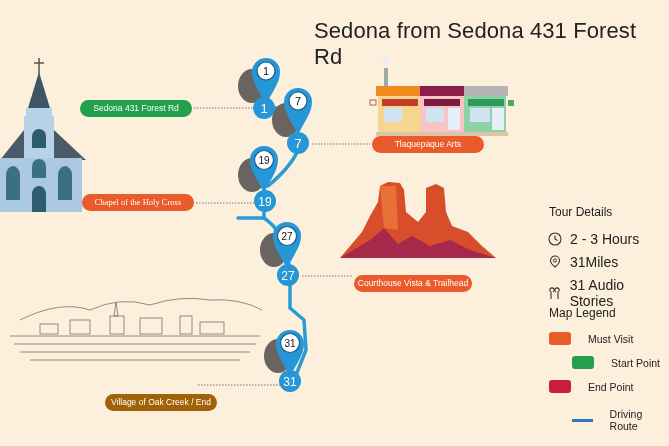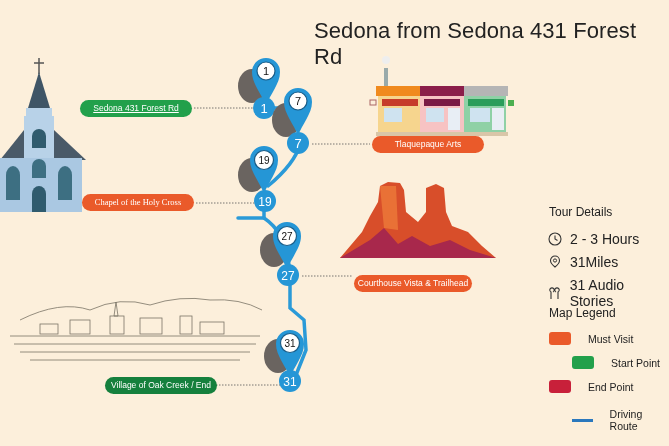--- a/index.html
+++ b/index.html
@@ -1,21 +1,21 @@
 <!DOCTYPE html>
 <html><head>
 <meta charset="utf-8">
 <style>
   html,body{margin:0;padding:0;}
   body{width:669px;height:446px;background:#fcefdb;position:relative;overflow:hidden;font-family:"Liberation Sans",sans-serif;}
   .title{position:absolute;left:314px;top:18px;font-size:22px;color:#222;letter-spacing:0.1px;}
   .label{position:absolute;height:17px;border-radius:9px;color:#fff;font-size:8.5px;line-height:17px;text-align:center;}
   .green{background:#22a04b;}
   .orange{background:#ea5a2a;}
-  .red{background:#15803d;}
+  .red{background:#a16207;margin-top:17px;}
   .section-title{position:absolute;font-size:12px;color:#222;}
   .detail{position:absolute;font-size:14px;color:#222;display:flex;align-items:center;gap:8px;}
   .legend-item{position:absolute;font-size:10.5px;color:#222;display:flex;align-items:center;}
   .swatch{width:22px;height:13px;border-radius:3px;margin-right:17px;}
   .route-swatch{width:22px;height:3px;background:#2a78bd;margin-right:17px;}
   svg.map{position:absolute;left:0;top:0;}
 </style>
 </head>
 <body>
 
@@ -133,21 +133,21 @@
   <g>
     <ellipse cx="278" cy="356" rx="14" ry="17" fill="#6a6460"></ellipse>
     <path d="M276,344 a14,14 0 1 1 28,0 c0,12 -10,22 -14,34 c-4,-12 -14,-22 -14,-34z" fill="#2596d6"></path>
     <circle cx="290" cy="343" r="9.5" fill="#fff" stroke="#1b5d88" stroke-width="1.2"></circle>
     <text x="290" y="347" font-size="10" text-anchor="middle" fill="#111" font-family="Liberation Sans, sans-serif">31</text>
     <circle cx="290" cy="381" r="11" fill="#2596d6"></circle>
     <text x="290" y="386" font-size="12" text-anchor="middle" fill="#fff" font-family="Liberation Sans, sans-serif">31</text>
   </g>
 </svg>
 
-<div class="label green" style="left:80px;top:100px;width:112px;text-decoration:underline;">Sedona 431 Forest Rd</div>
+<div class="label green" style="left:80px;top:100px;width:112px;">Sedona 431 Forest Rd</div>
 <div class="label orange" style="left:372px;top:136px;width:112px;">Tlaquepaque Arts</div>
 <div class="label orange" style="left:82px;top:194px;width:112px;font-family:Liberation Serif, serif;">Chapel of the Holy Cross</div>
 <div class="label orange" style="left:354px;top:275px;width:118px;">Courthouse Vista &amp; Trailhead</div>
 <div class="label red" style="left:105px;top:377px;width:112px;">Village of Oak Creek / End</div>
 
 <div class="section-title" style="left:549px;top:205px;">Tour Details</div>
 <div class="detail" style="left:548px;top:231px;">
   <svg width="14" height="14">
       <circle cx="7" cy="7" r="6" fill="none" stroke="#333" stroke-width="1.1"></circle>
       <path d="M7,3.5 V7 L9.5,8.5" stroke="#333" stroke-width="1.1" fill="none"></path>

